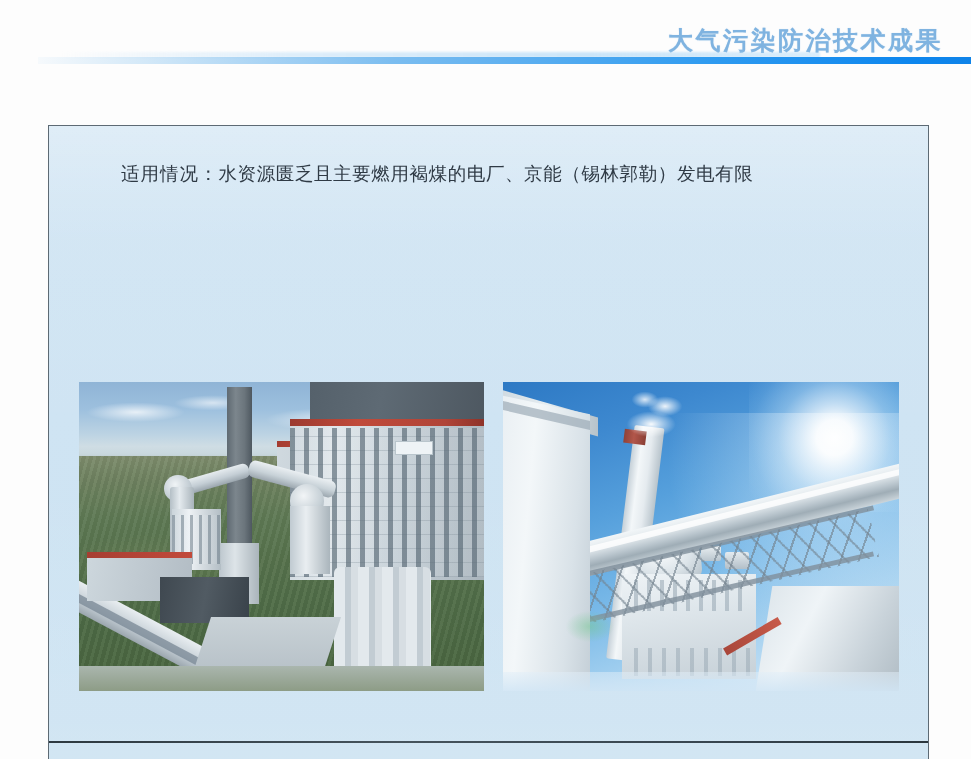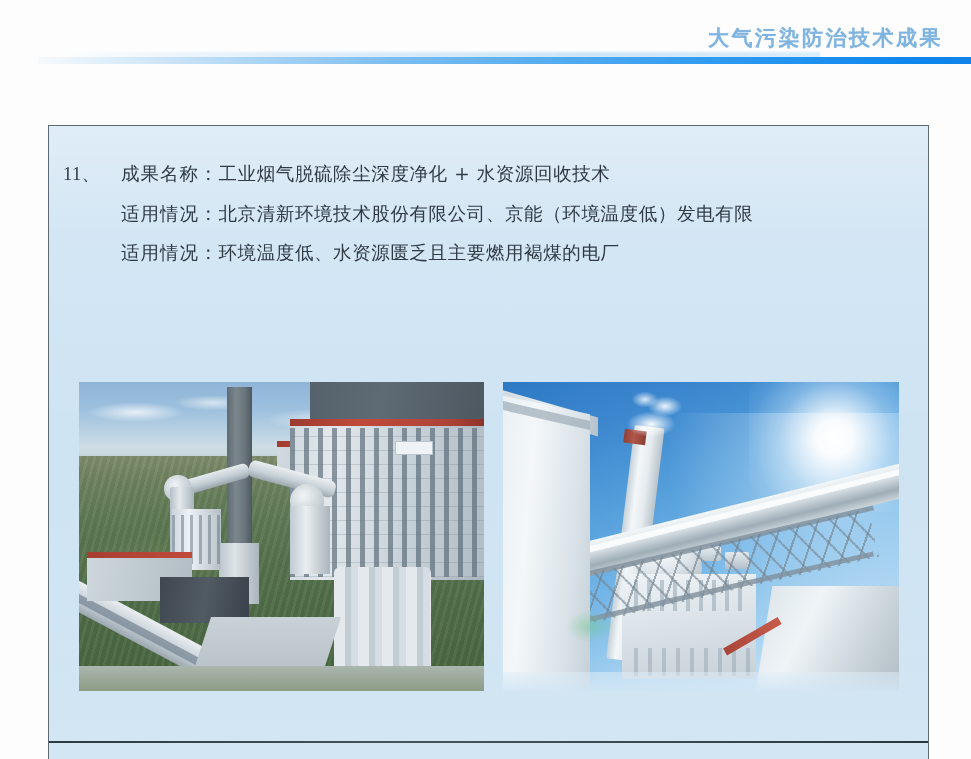--- a/index.html
+++ b/index.html
@@ -20,21 +20,21 @@
   #page-header {
     position: absolute;
     left: 0; top: 0;
     width: 971px; height: 70px;
   }
   #header-title {
     position: absolute;
     right: 28px;
     top: 24px;
     font-family: "DejaVu Serif", "Liberation Serif", serif;
-    font-size: 21px;
+    font-size: 25px;
     font-weight: bold;
     letter-spacing: 2.5px;
     color: #7fb3e0;
     white-space: nowrap;
     text-shadow: 0 0 1px rgba(150,195,230,0.65);
   }
   #header-rule {
     position: absolute;
     left: 38px;
     top: 57px;
@@ -512,32 +512,26 @@
   <div id="header-title">大气污染防治技术成果</div>
   <div id="header-rule-soft"></div>
   <div id="header-rule"></div>
 </div>
 
 <div id="content-panel">
   <div id="panel-inner-sheen"></div>
 
   <div id="text-block">
 
+
     <div class="text-line">
-      <span class="line-num">11、</span><span class="field-label">成果名称：</span><span class="field-value">工业烟气脱硫除尘深度净化 + 水资源回收技术</span>
+      <span class="line-indent"></span><span class="field-label">适用情况：</span><span class="field-value">水资源匮乏且主要燃用褐煤的电厂、京能（锡林郭勒）发电有限</span>
     </div>
 
-    <div class="text-line">
-      <span class="line-indent"></span><span class="field-label">适用情况：</span><span class="field-value">北京清新环境技术股份有限公司、京能（环境温度低）发电有限</span>
-    </div>
-
-
-    <div class="text-line">
-      <span class="line-indent"></span><span class="field-label">适用情况：</span><span class="field-value">环境温度低、水资源匮乏且主要燃用褐煤的电厂</span>
-    </div>
+
 
   </div>
 
   <div class="photo" id="photo-left">
     <div class="photo-layer" id="lp-sky"></div>
     <div class="photo-layer" id="lp-clouds"></div>
     <div class="photo-layer" id="lp-ground"></div>
     <div class="photo-layer" id="lp-ground-texture"></div>
     <div class="photo-layer" id="lp-conveyor"></div>
     <div class="photo-layer" id="lp-conveyor-rail"></div>

